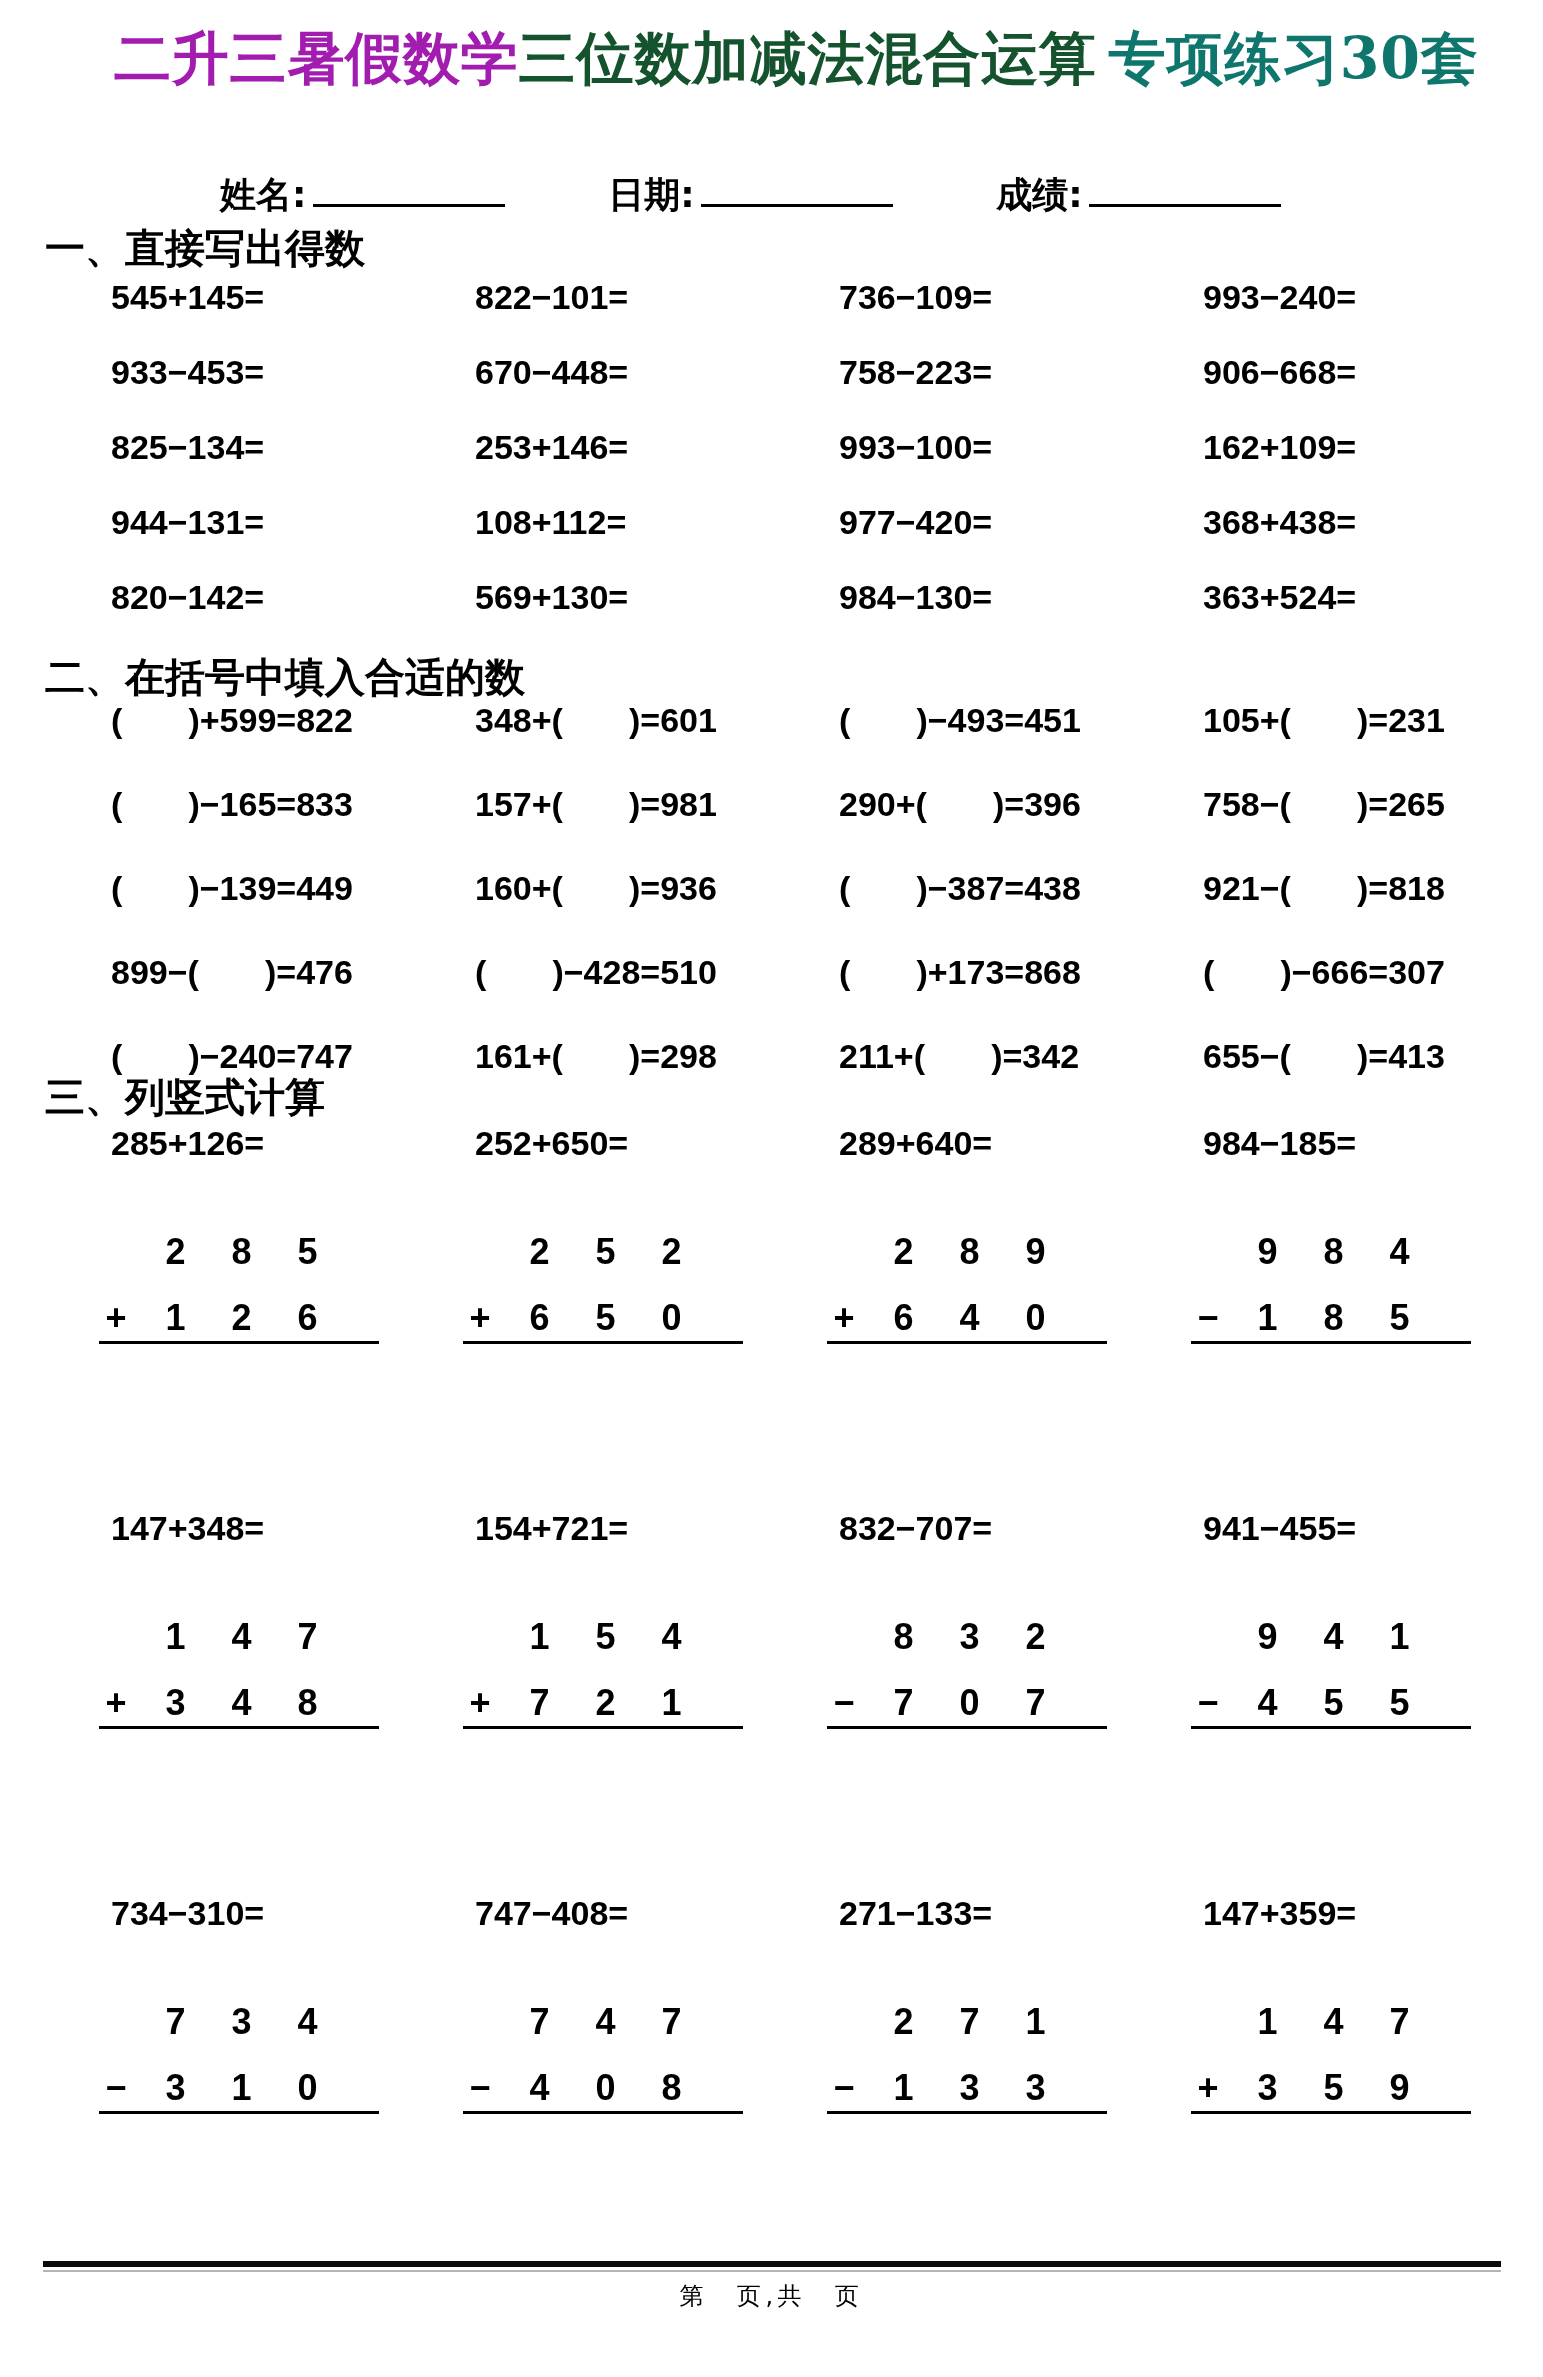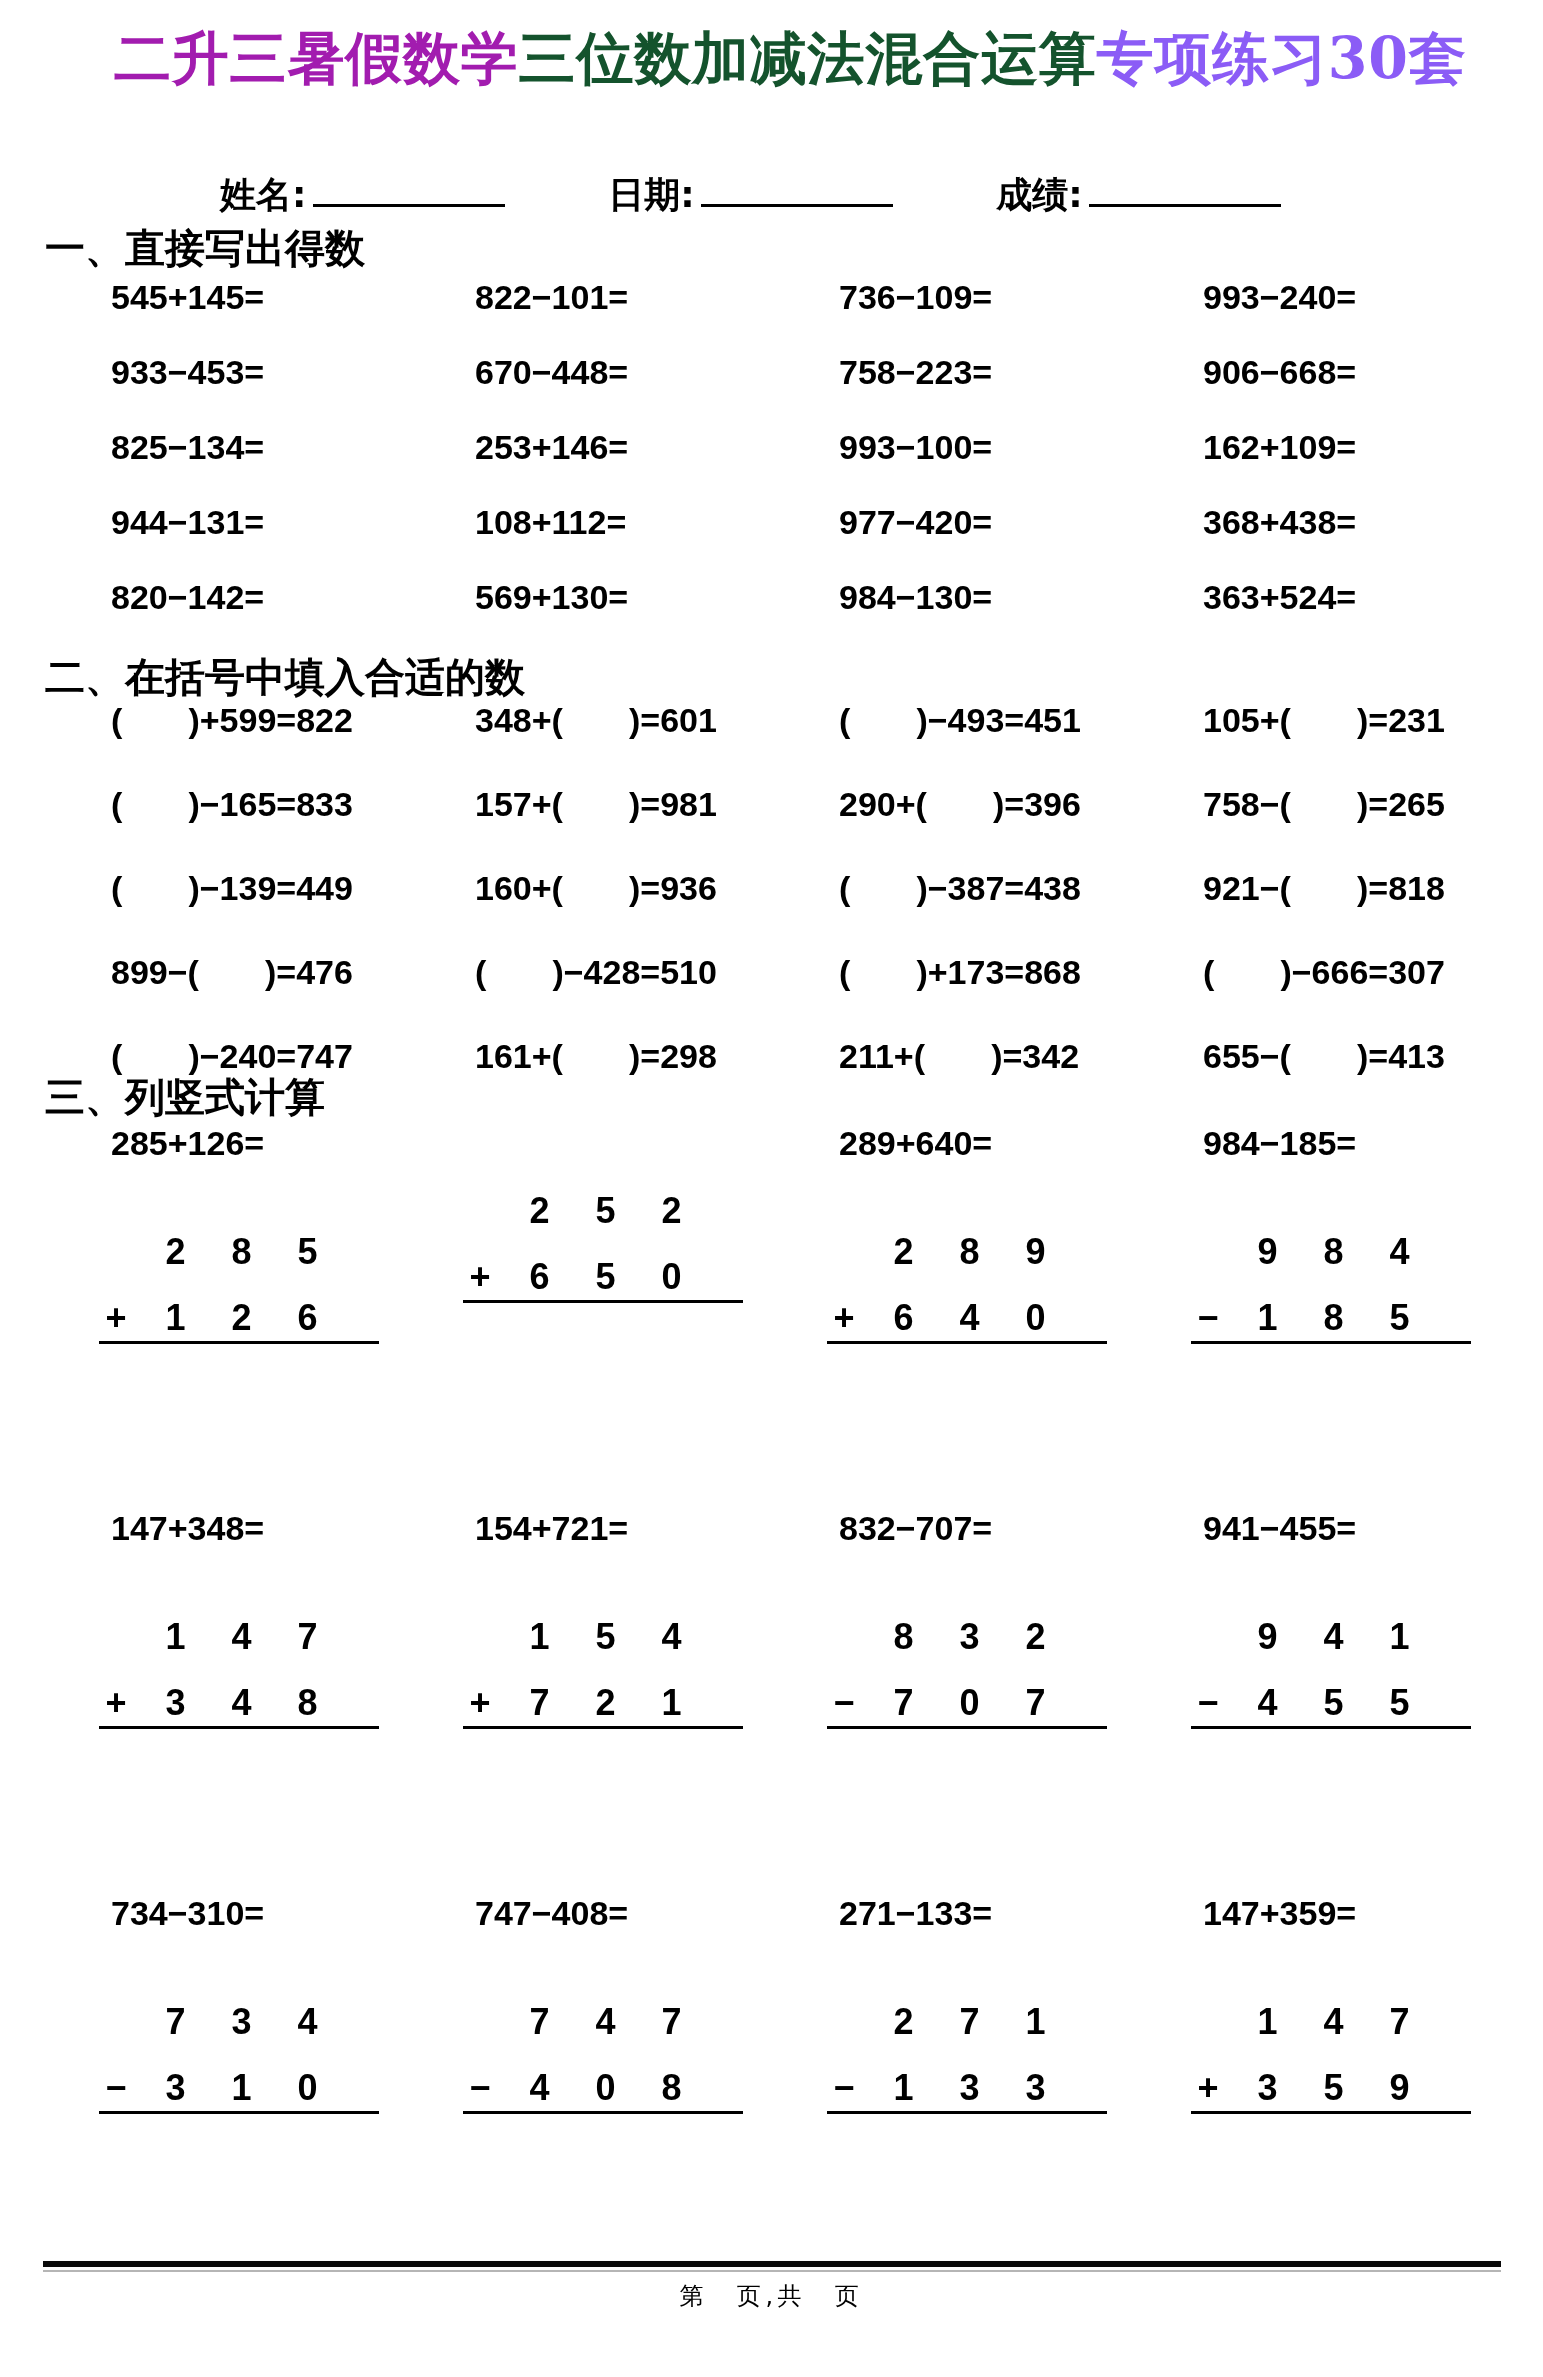--- a/index.html
+++ b/index.html
@@ -82,21 +82,21 @@
     font-size:24px;line-height:29px;letter-spacing:4.6px;
     white-space:pre;
   }
 </style>
 </head>
 <body>
 
 <div class="page">
 
   <div class="title">
-    <span style="color: #a21caf;">二升三暑假数学</span><span style="color: #14532d;">三位数加减法混合运算</span><span style="color: #8b5cf6;">专项练习30套</span>
+    <span style="color: #a21caf;">二升三暑假数学</span><span style="color: #14532d;">三位数加减法混合运算</span><span style="color: #0f766e; margin-left: 12px;">专项练习30套</span>
   </div>
 
   <div class="info-row">
     <span class="info-group"><span class="info-label">姓名:</span><span class="blank"></span></span>
     <span class="info-group"><span class="info-label">日期:</span><span class="blank"></span></span>
     <span class="info-group"><span class="info-label">成绩:</span><span class="blank"></span></span>
   </div>
 
   <div class="sec-header" id="h1">一、直接写出得数</div>
 
@@ -205,20 +205,21 @@
             <span class="vop">+</span>
             <span class="vd">1</span>
             <span class="vd">2</span>
             <span class="vd">6</span>
           </div>
           <div class="hline"></div>
         </div>
       </div>
 
       <div class="vcell">
+        <div class="eq">252+650=</div>
         <div class="vblock">
           <div class="vrow">
             <span class="vop"></span>
             <span class="vd">2</span>
             <span class="vd">5</span>
             <span class="vd">2</span>
           </div>
           <div class="vrow">
             <span class="vop">+</span>
             <span class="vd">6</span>

